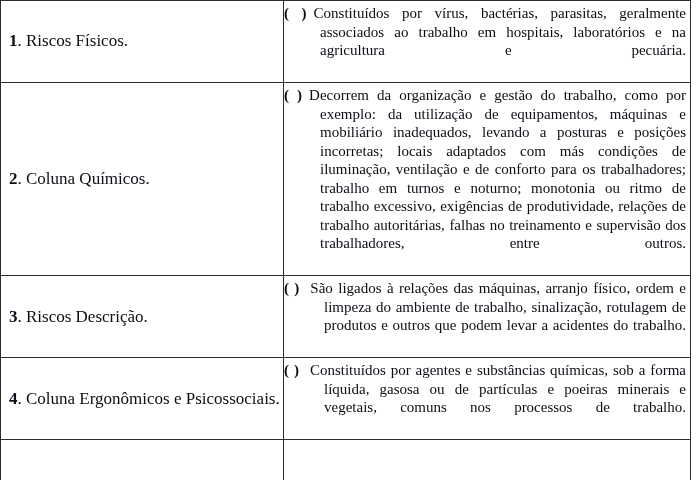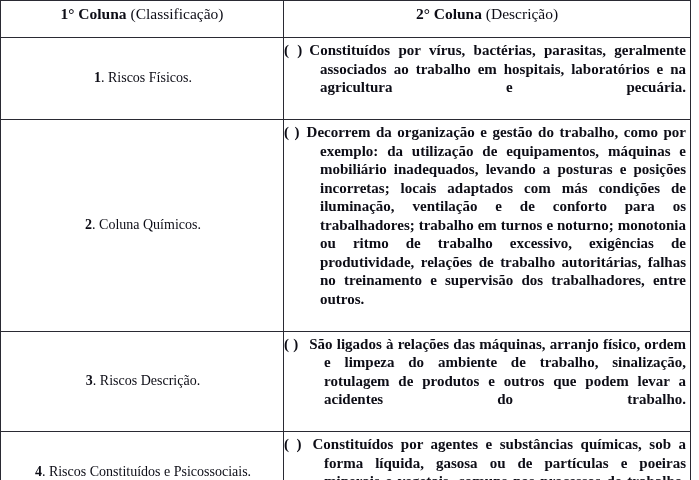--- a/index.html
+++ b/index.html
@@ -50,24 +50,23 @@
   .hdr-paren {
     font-weight: normal;
   }
 
   
   .class-cell {
     text-align: left;
   }
   .class-inner {
     padding: 6px 6px 6px 8px;
-    font-size: 14px;
+    font-size: 17px;
     line-height: 1.2;
     white-space: nowrap;
-    text-align: center;
   }
   .class-num {
     font-weight: bold;
   }
   .class-text {
     font-weight: normal;
   }
 
   
   .desc-cell {
@@ -92,21 +91,21 @@
     letter-spacing: 0;
   }
   .desc-gap {
     display: inline-block;
     width: 7px;
   }
   .desc-gap.wide {
     width: 11px;
   }
   .desc-text {
-    font-weight: bold;
+    font-weight: normal;
   }
   
   .desc-inner::after {
     content: "";
     display: inline-block;
     width: 100%;
   }
 
   
   .row-h1 { height: 62px; }
@@ -118,32 +117,20 @@
 </head>
 <body>
 
 <table id="match-table">
   <colgroup>
     <col class="col-class">
     <col class="col-desc">
   </colgroup>
   <tbody>
 
-    <tr>
-      <td class="hdr-cell">
-        <div class="hdr-inner">
-          <span class="hdr-strong">1° Coluna</span><span class="hdr-paren"> (Classificação)</span>
-        </div>
-      </td>
-      <td class="hdr-cell">
-        <div class="hdr-inner">
-          <span class="hdr-strong">2° Coluna</span><span class="hdr-paren"> (Descrição)</span>
-        </div>
-      </td>
-    </tr>
 
     <tr class="row-h1">
       <td class="class-cell">
         <div class="class-inner">
           <span class="class-num">1</span><span class="class-text">. Riscos Físicos.</span>
         </div>
       </td>
       <td class="desc-cell">
         <div class="desc-inner">
           <span class="desc-mark">(    )</span><span class="desc-gap"></span><span class="desc-text">Constituídos por vírus, bactérias, parasitas, geralmente associados ao trabalho em hospitais, laboratórios e na agricultura e pecuária.</span>
@@ -173,21 +160,21 @@
       <td class="desc-cell">
         <div class="desc-inner indent-wide">
           <span class="desc-mark">(    )</span><span class="desc-gap wide"></span><span class="desc-text">São ligados à relações das máquinas, arranjo físico, ordem e limpeza do ambiente de trabalho, sinalização, rotulagem de produtos e outros que podem levar a acidentes do trabalho.</span>
         </div>
       </td>
     </tr>
 
     <tr class="row-h4">
       <td class="class-cell">
         <div class="class-inner">
-          <span class="class-num">4</span><span class="class-text">. Riscos Constituídos e Psicossociais.</span>
+          <span class="class-num">4</span><span class="class-text">. Coluna Ergonômicos e Psicossociais.</span>
         </div>
       </td>
       <td class="desc-cell">
         <div class="desc-inner indent-wide">
           <span class="desc-mark">(    )</span><span class="desc-gap wide"></span><span class="desc-text">Constituídos por agentes e substâncias químicas, sob a forma líquida, gasosa ou de partículas e poeiras minerais e vegetais, comuns nos processos de trabalho.</span>
         </div>
       </td>
     </tr>
 
     <tr class="row-h5">

